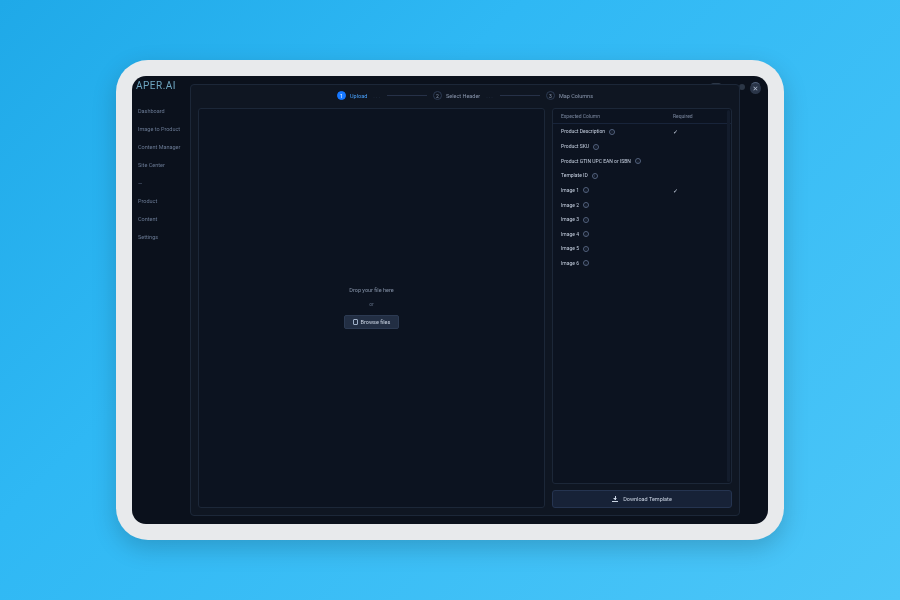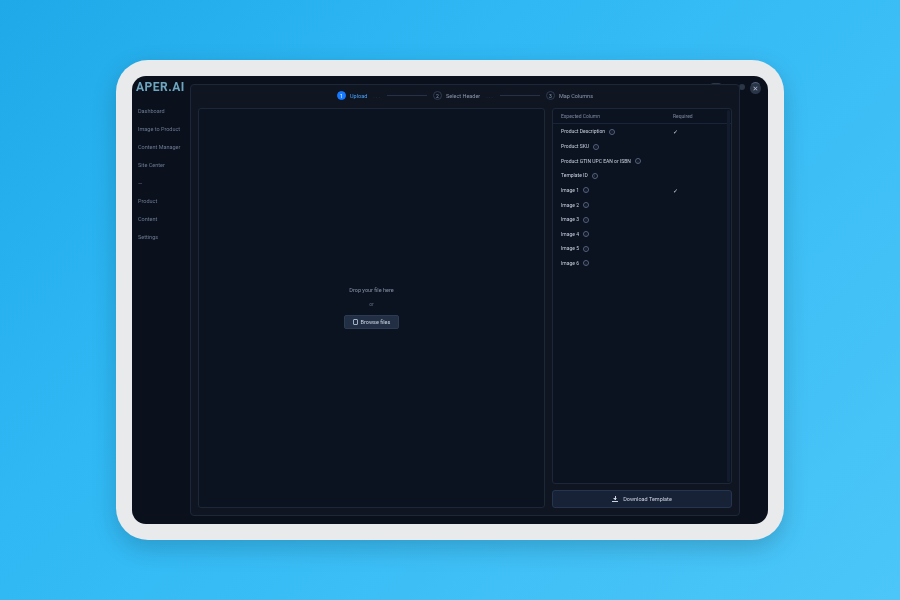--- a/index.html
+++ b/index.html
@@ -20,21 +20,21 @@
   width: 100%; height: 100%;
   background: #0b111c;
   border-radius: 14px;
   position: relative;
   overflow: hidden;
   color: #c9d2e0;
   font-size: 6.5px;
 }
 .app-logo {
   position: absolute; top: 4px; left: 4px;
-  font-weight: 700; font-size: 12px; color: #6ea6c0; letter-spacing: 0.5px;
+  font-weight: 400; font-size: 10px; color: #6ea6c0; letter-spacing: 0.5px;
 }
 .sidebar {
   position: absolute; left: 0; top: 22px; bottom: 0; width: 58px;
   padding: 4px 0 0 4px;
 }
 .sidebar-item {
   padding: 6px 2px; color: #6a7a94; font-size: 5.5px; white-space: nowrap;
   overflow: hidden; cursor: pointer;
 }
 .topright {

